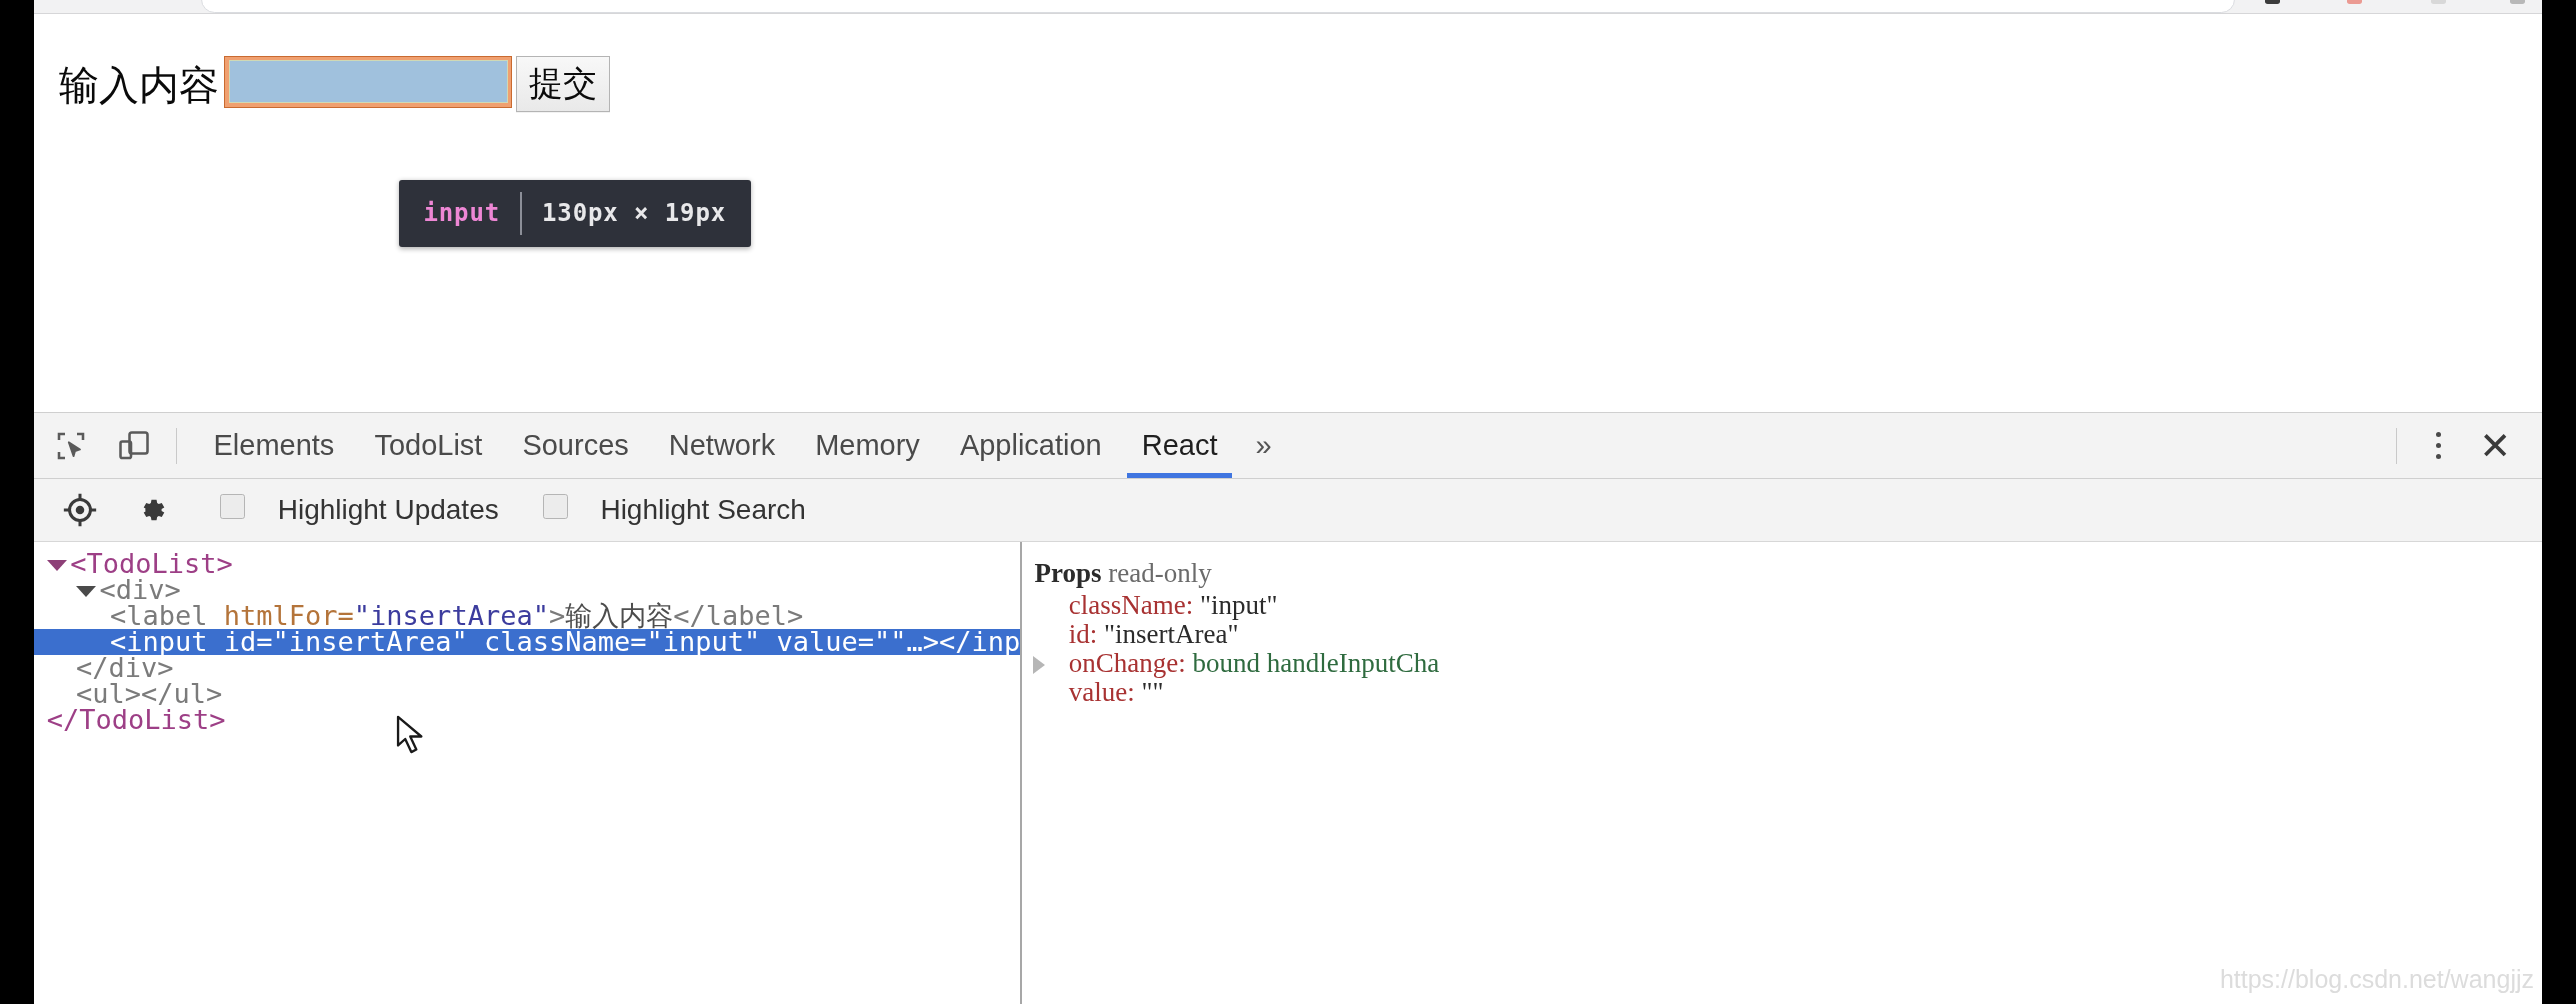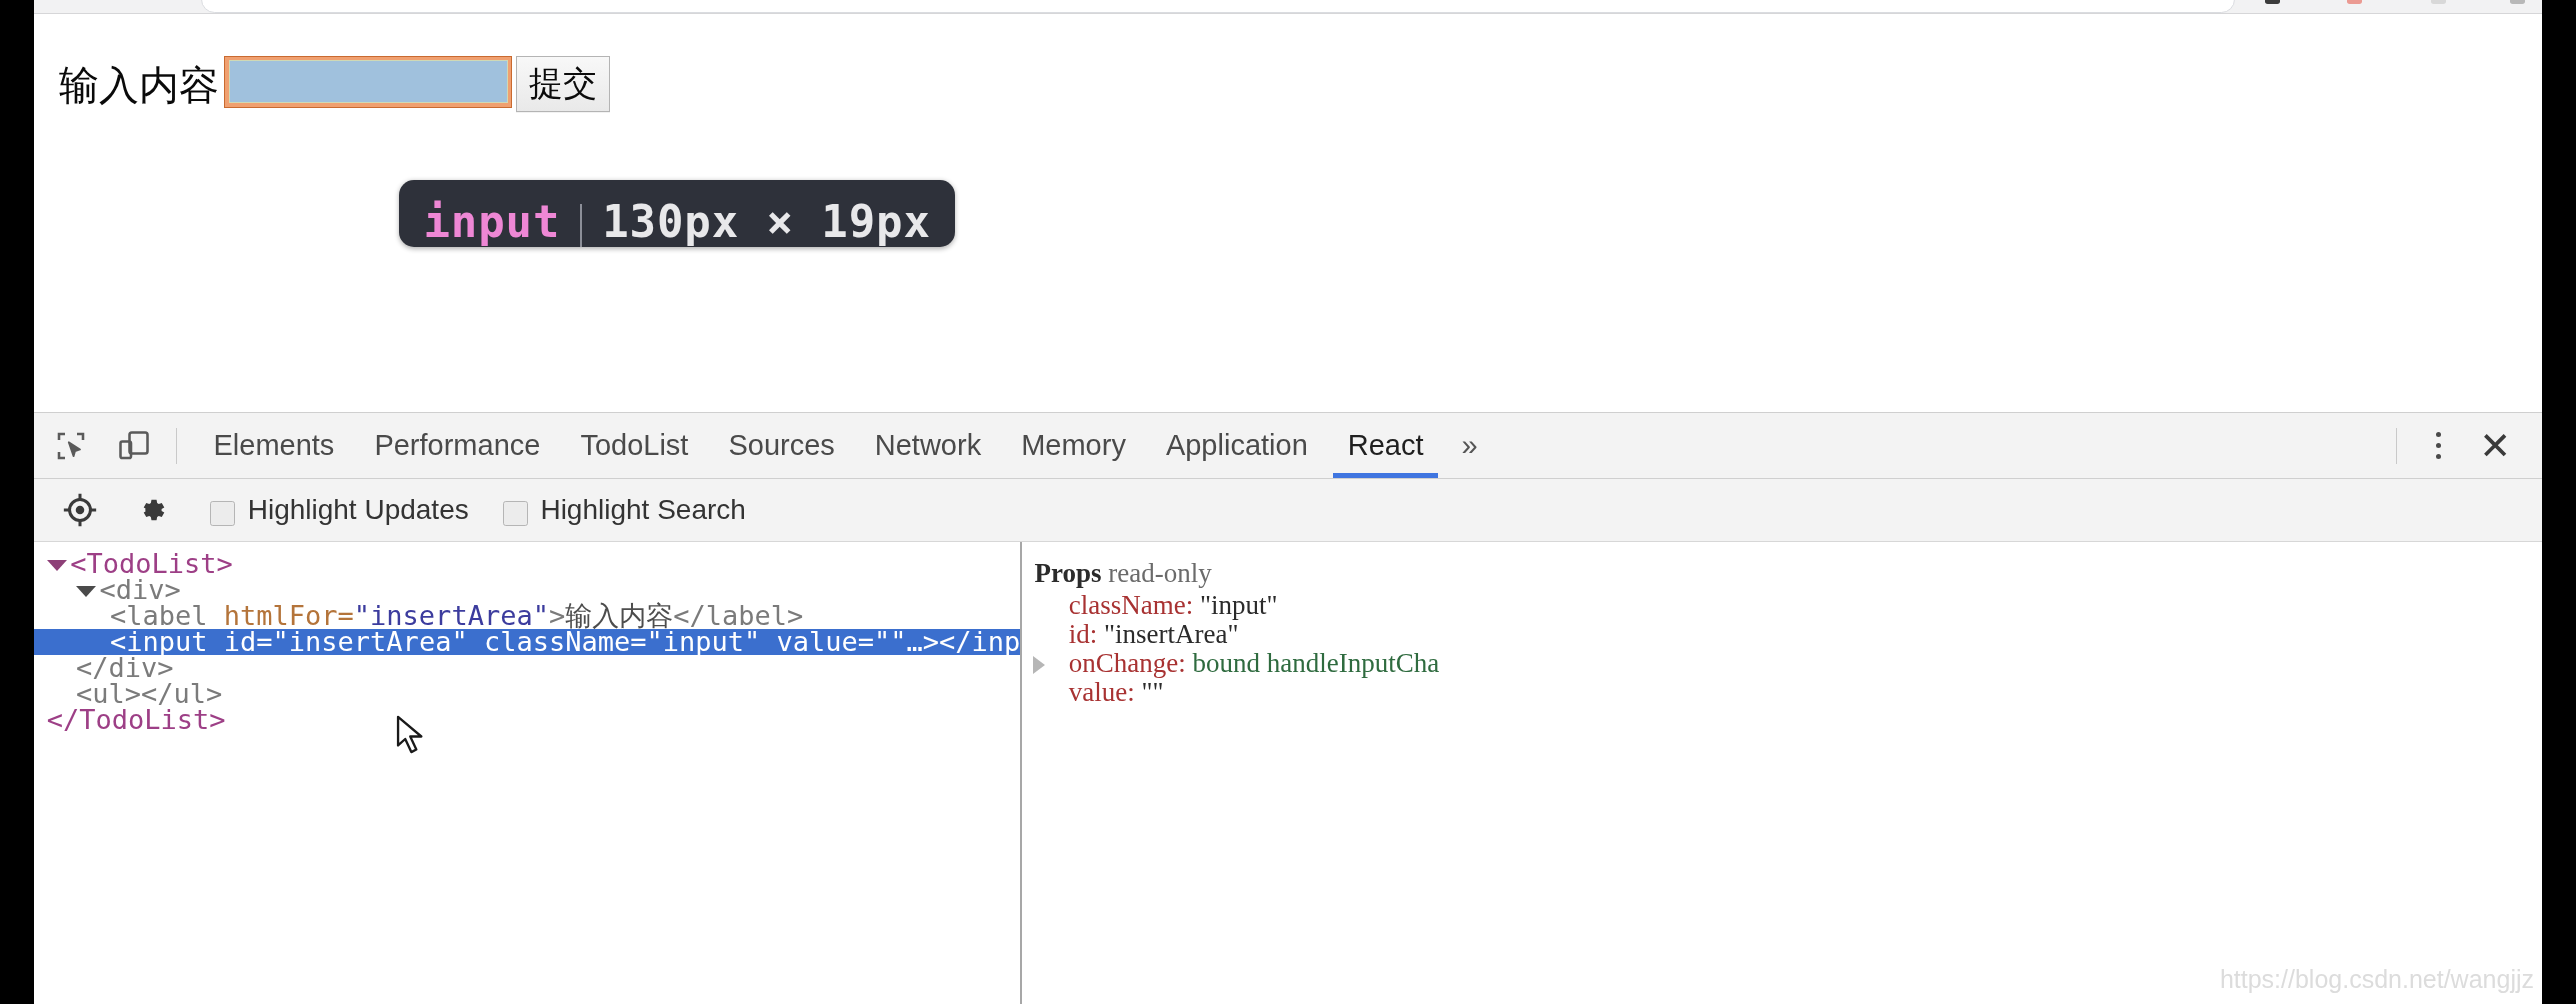--- a/index.html
+++ b/index.html
@@ -121,26 +121,26 @@
     box-sizing: border-box;
   }
 
   
   #inspect-tooltip {
     position: absolute;
     left: 365px;
     top: 167px;
     height: 67px;
     background: #2e313a;
-    border-radius: 15px;
-    display: flex;
-    align-items: flex-end;
+    border-radius: 3px;
+    display: flex;
+    align-items: center;
     padding: 0 24.4px;
     font-family: "DejaVu Sans Mono", monospace;
-    font-size: 44px;
+    font-size: 24px;
     font-weight: bold;
     letter-spacing: 0.9px;
     box-shadow: 0 1.8px 5.4px rgba(0,0,0,0.3);
   }
   #tooltip-tag { color: #ee87d5; }
   #tooltip-sep {
     width: 1.8px;
     height: 43px;
     background: #8c8f98;
     margin: 0 20px;
@@ -237,22 +237,23 @@
     align-items: center;
     flex: 0 0 auto;
   }
   .rt-icon {
     width: 51px; height: 45px;
     display: flex; align-items: center; justify-content: center;
     margin-left: 20px;
   }
   .rt-check {
     display: flex;
-    align-items: flex-end;
-    margin-left: 34px;
+    align-items: flex-start;
+    margin-left: 44px;
+    gap: 20px;
   }
   .rt-check .box {
     width: 25px; height: 25px;
     border: 1.8px solid #b5b5b5;
     border-radius: 2.7px;
     background: #ececec;
     box-sizing: border-box;
   }
   .rt-check .lbl {
     font-size: 28px;
@@ -436,21 +437,20 @@
       <div class="dt-iconbtn">
         <svg width="36" height="36" viewBox="0 0 24 24" fill="none" stroke="#5a5a5a" stroke-width="1.7">
           <rect x="9" y="3" width="12" height="14" rx="1.5"></rect>
           <rect x="3" y="9" width="7" height="11" rx="1.2"></rect>
         </svg>
       </div>
 
       <div class="vsep"></div>
 
       <div class="dt-tab">Elements</div>
-      <div class="dt-tab">Performance</div>
       <div class="dt-tab">TodoList</div>
       <div class="dt-tab">Sources</div>
       <div class="dt-tab">Network</div>
       <div class="dt-tab">Memory</div>
       <div class="dt-tab">Application</div>
       <div class="dt-tab active">React</div>
       <div class="dt-more">»</div>
 
       <div id="dt-tabbar-right">
         <div class="vsep"></div>

